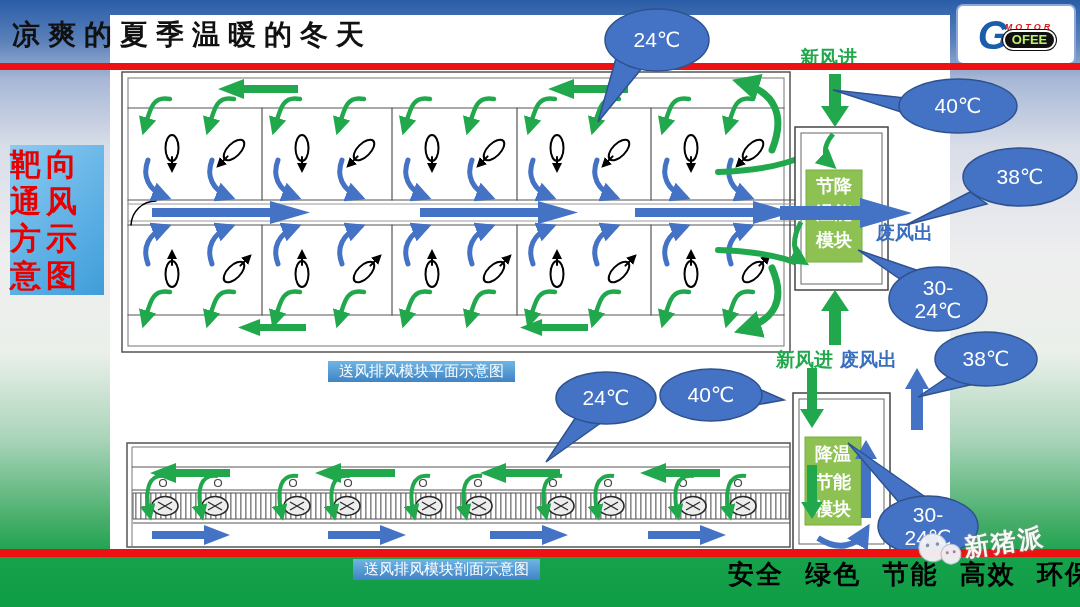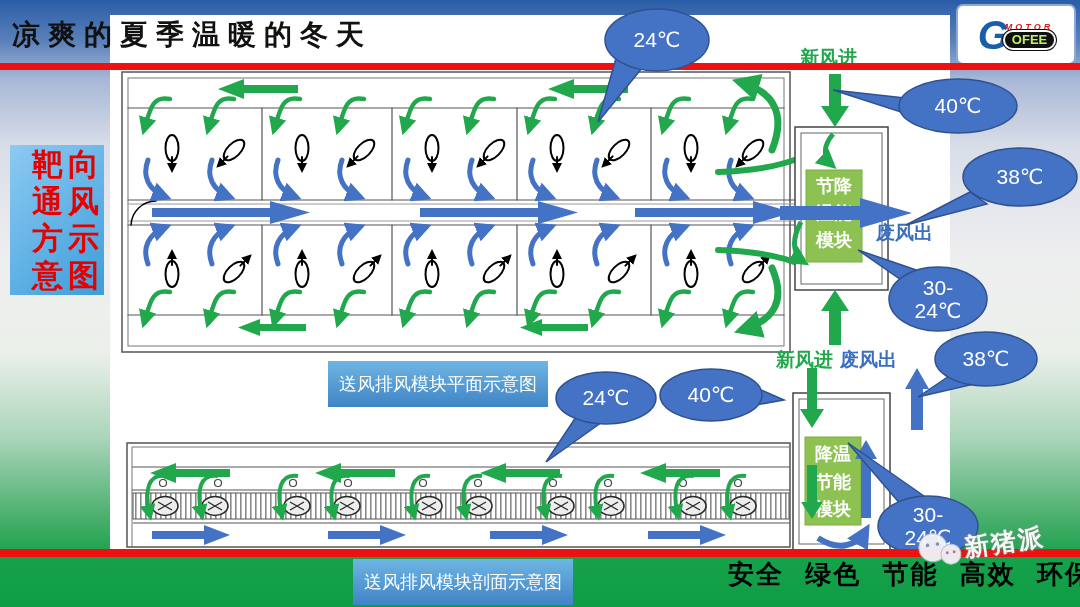--- a/index.html
+++ b/index.html
@@ -6,31 +6,31 @@
   body{width:1080px;height:607px;overflow:hidden;position:relative;
        font-family:"Liberation Sans","DejaVu Sans",sans-serif;
        background:linear-gradient(180deg,#2a5da8 0%,#5d82ba 7%,#a7b7d6 13%,#d8dde8 24%,
                   #eeeeef 42%,#ebf0ea 58%,#abd5bb 72%,#45ad68 86%,#16a24b 92%,#0e9c44 100%);}
   .abs{position:absolute;}
   #white-area{left:110px;top:15px;width:840px;height:535px;background:#ffffff;z-index:1;}
   #slide-title{left:12px;top:16px;z-index:2;font-size:28px;font-weight:bold;color:#111;
        letter-spacing:8px;white-space:nowrap;}
   #sidebar-box{left:10px;top:145px;width:94px;height:150px;z-index:2;
        background:linear-gradient(135deg,#8ccaf1 0%,#55abe2 70%,#3f9dd8 100%);
-       display:flex;flex-direction:column;justify-content:center;align-items:flex-end;}
+       display:flex;flex-direction:column;justify-content:center;align-items:flex-start;}
   #sidebar-box div{font-size:31px;line-height:37px;font-weight:bold;color:#e60000;letter-spacing:5px;}
   #logo-box{left:956px;top:4px;width:116px;height:57px;z-index:2;background:#fff;
        border:2px solid #89a9d6;border-radius:7px;display:flex;align-items:center;justify-content:center;gap:2px;}
   .logo-g{font-size:40px;font-weight:bold;font-style:italic;color:#1a5dab;line-height:40px;}
   .logo-right{display:flex;flex-direction:column;margin-left:-6px;}
   .logo-motor{color:#d42222;font-size:9px;font-weight:bold;font-style:italic;letter-spacing:3px;}
   .logo-ofee{background:#101010;color:#bef264;font-size:13px;font-weight:bold;
        border-radius:9px;padding:0 7px;line-height:16px;box-shadow:0 0 0 2px #fff,0 0 0 3px #101010;}
   .caption-chip{z-index:2;background:linear-gradient(180deg,#6fb5e3,#3f84c5);color:#fff;
-       font-size:18px;padding:11px 11px;white-space:nowrap;}
+       font-size:15px;padding:1px 11px;white-space:nowrap;}
   #plan-caption{left:328px;top:361px;}
   #section-caption{left:353px;top:559px;}
   #motto{left:728px;top:557px;z-index:4;font-size:26px;font-weight:bold;color:#000;
        letter-spacing:2px;word-spacing:12px;white-space:nowrap;}
   #watermark{left:916px;top:524px;z-index:5;display:flex;align-items:center;opacity:.95;
        transform:rotate(-8deg);}
   #watermark .wm-text{color:#fff;font-size:25px;font-weight:bold;letter-spacing:2px;
        text-shadow:0 0 3px #8a8a8a;}
   #diagram-svg{left:0;top:0;z-index:3;}
   svg text{font-family:"Liberation Sans","DejaVu Sans",sans-serif;}

